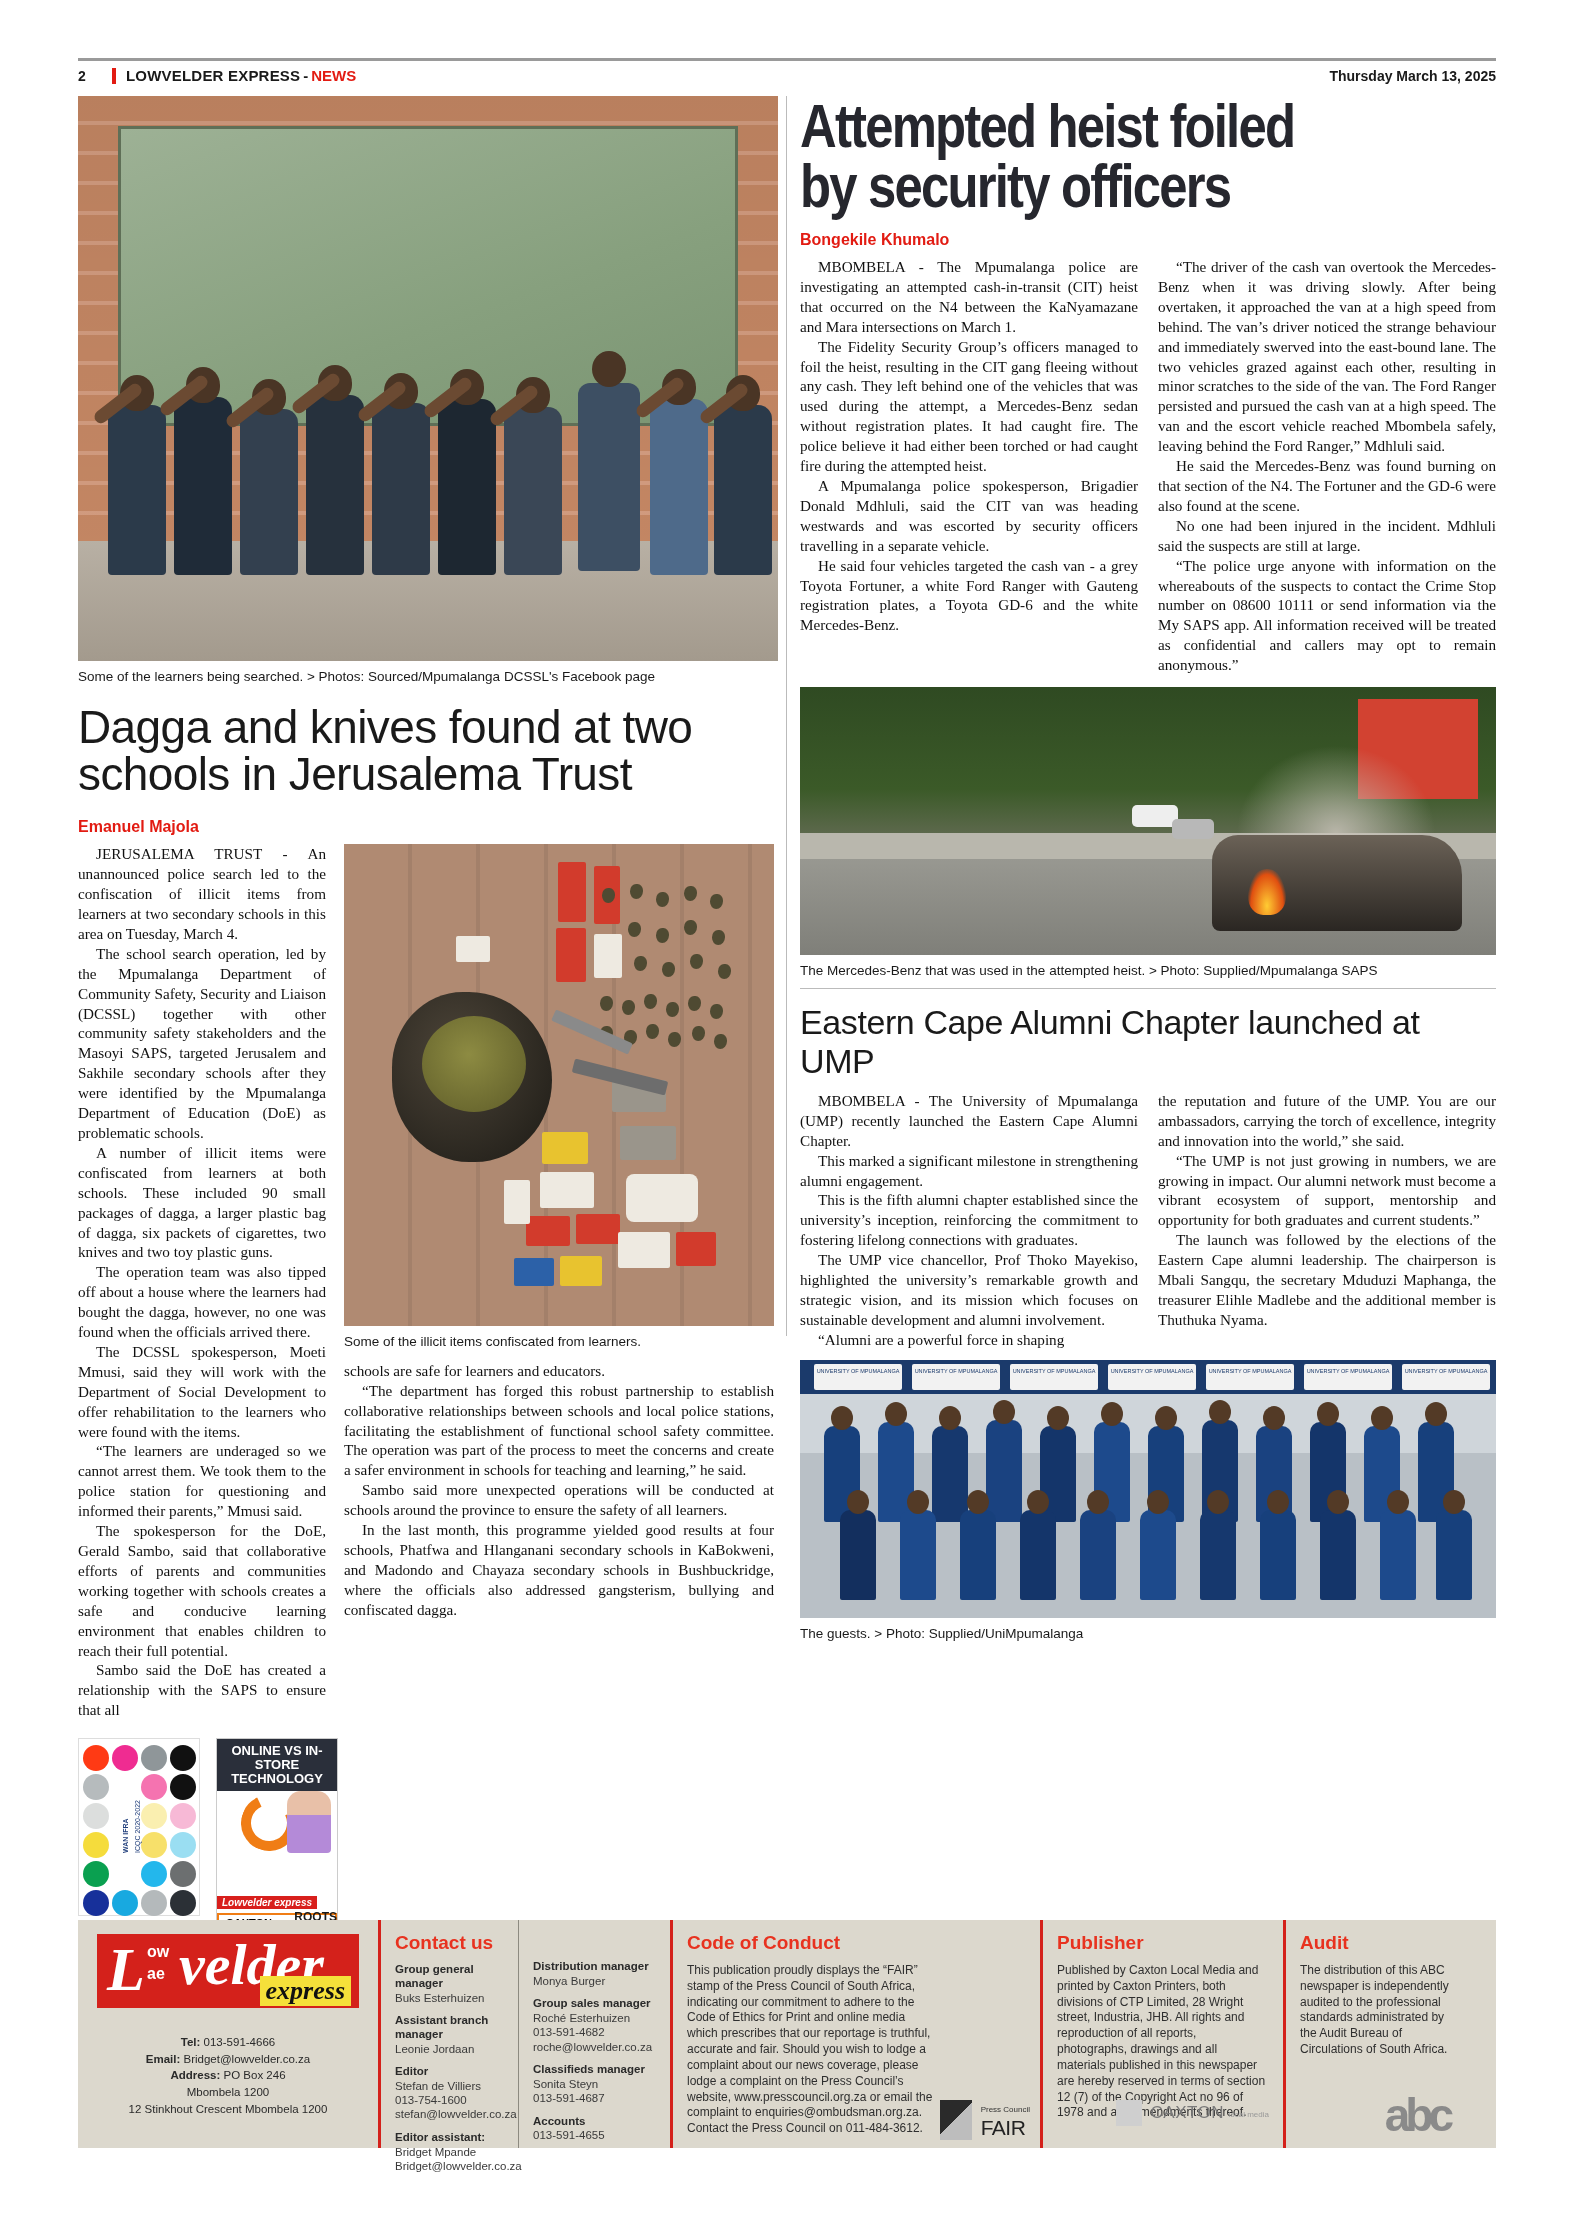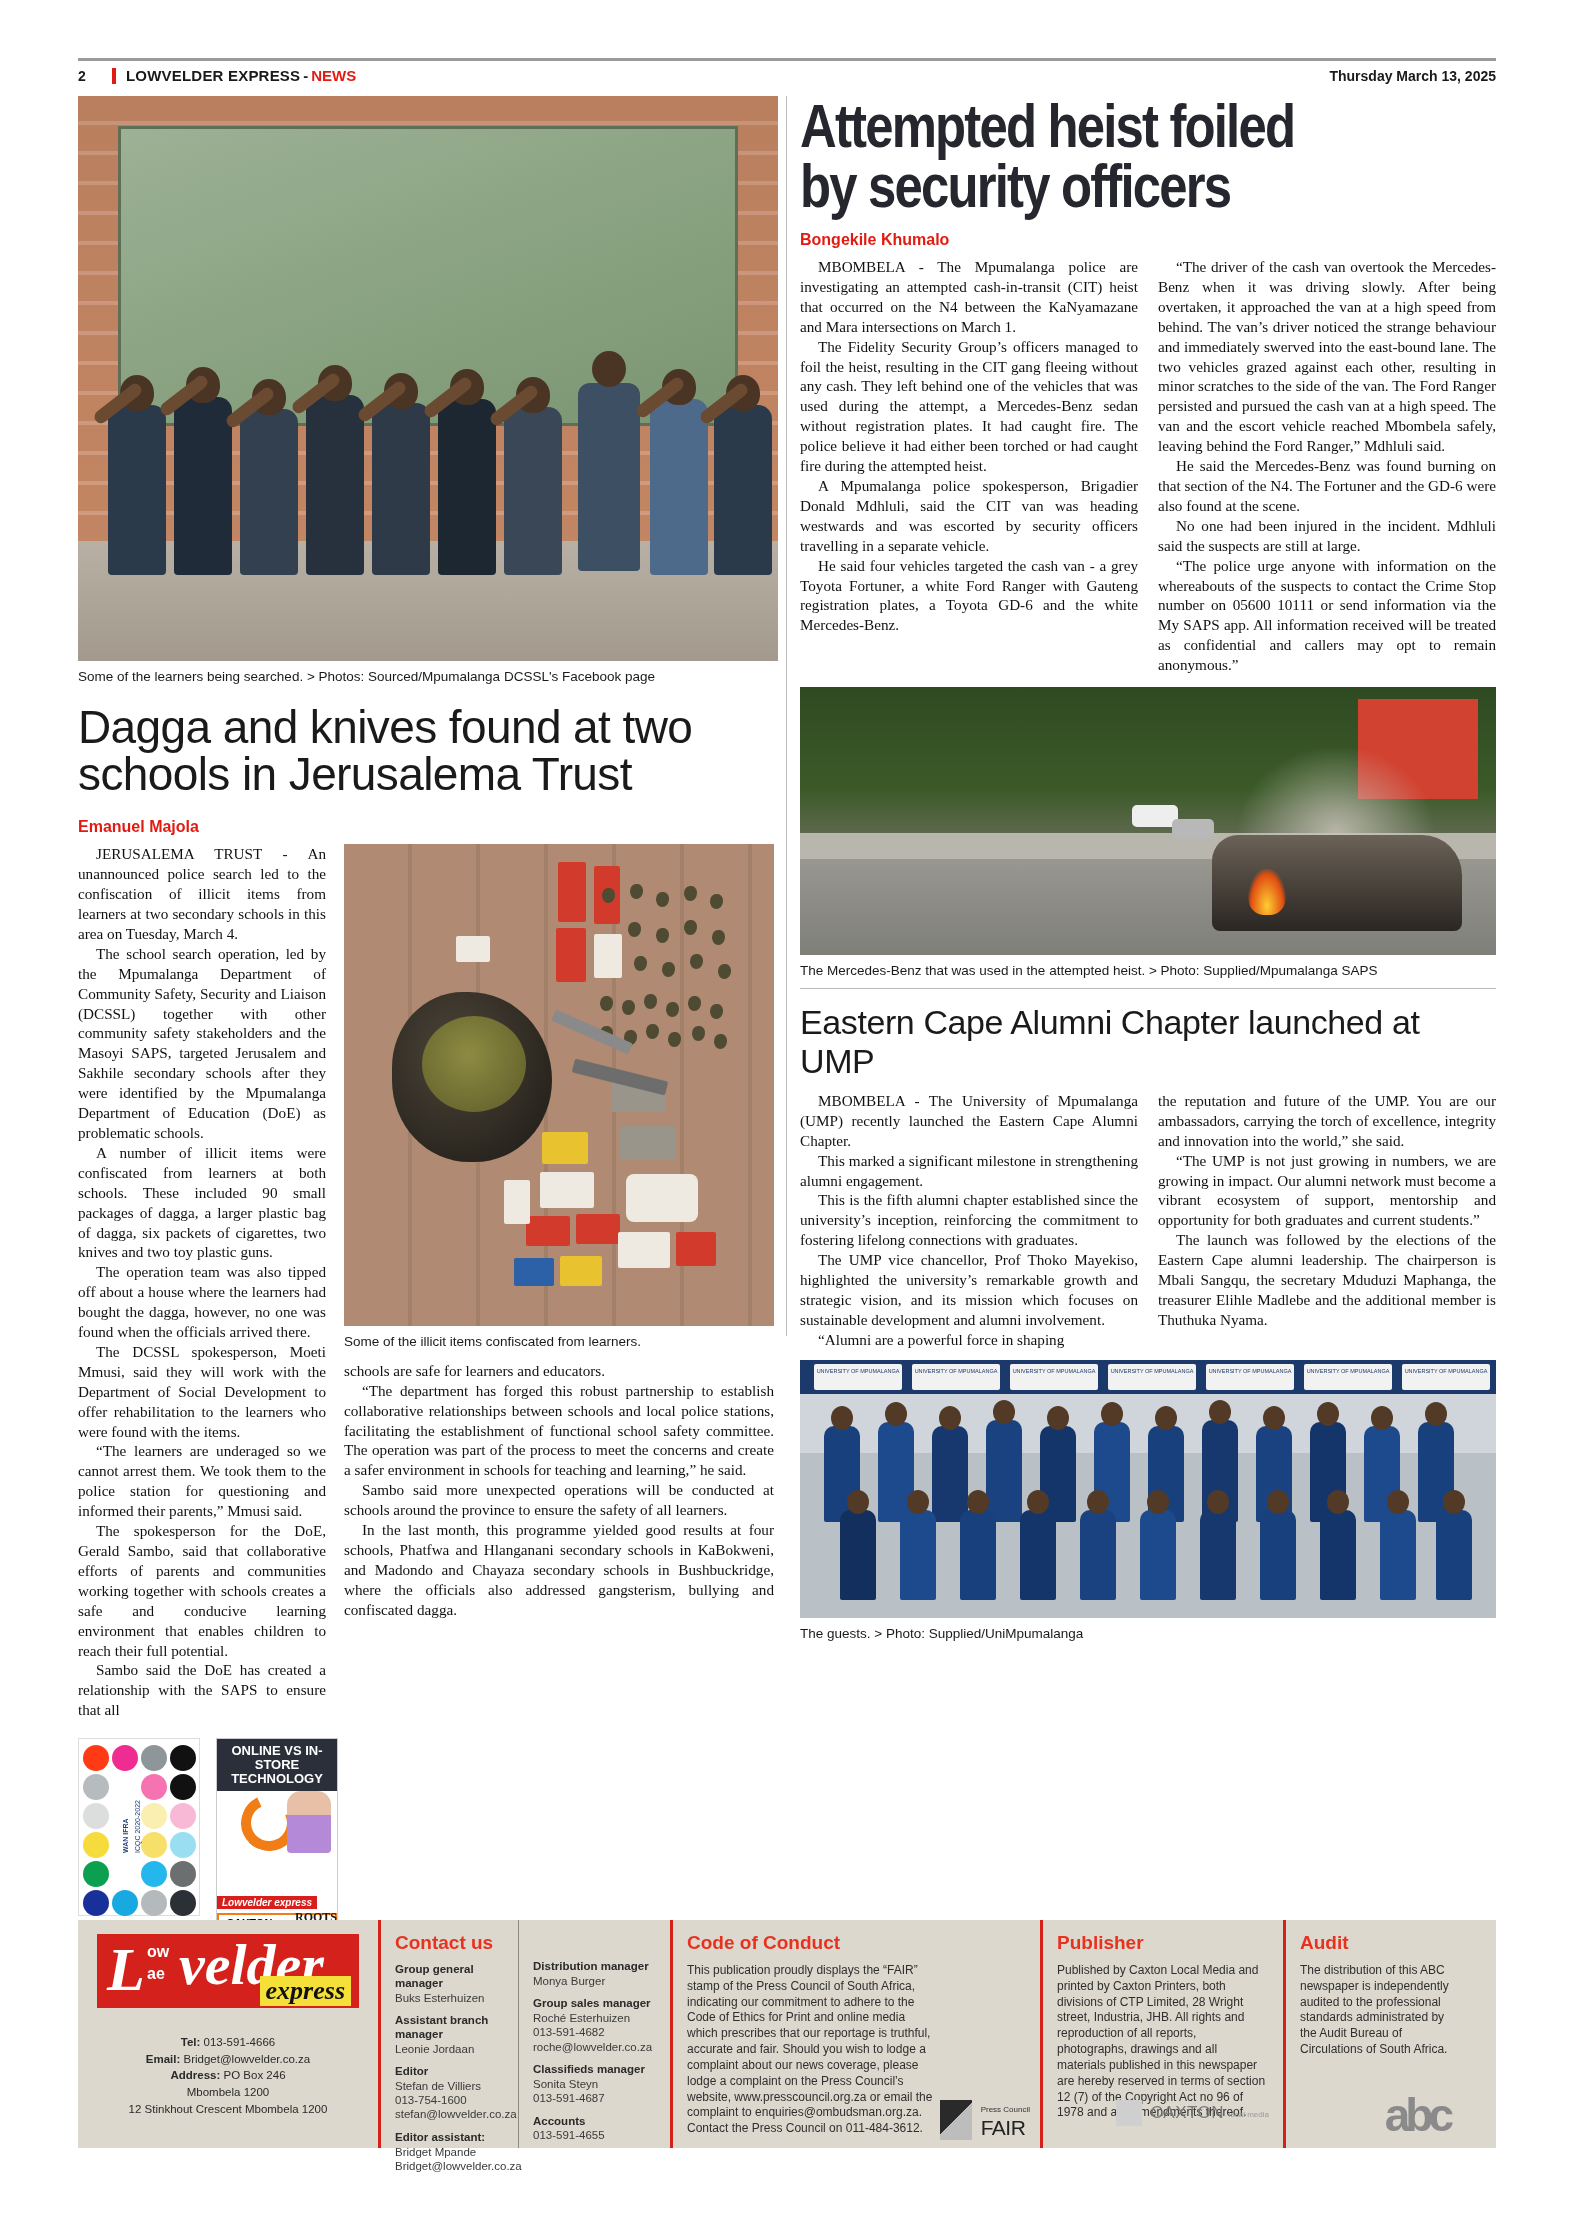--- a/index.html
+++ b/index.html
@@ -153,21 +153,21 @@
   }
   .ad-ring {
     position:absolute; left:24px; top:56px; width:56px; height:56px; border-radius:50%;
     border: 10px solid #f07d15; border-top-color: transparent; transform: rotate(20deg);
   }
   .ad-person { position:absolute; right:6px; top:52px; width:44px; height:62px;
     background:linear-gradient(180deg,#e8c0a8 0 24px,#b48ad8 24px 100%); border-radius:14px 14px 4px 4px; }
   .ad-foot { position:absolute; left:0; bottom:0; width:100%; }
   .ad-lv { display:inline-block; background:#d81f1c; color:#fff; font-family:"Liberation Sans",sans-serif;
     font-weight:bold; font-size:10px; padding:1px 5px; font-style:italic; }
-  .ad-roots { float:right; font-family:Liberation Serif, serif; font-weight:bold; font-size:12px; color:#1a1a1a;}
+  .ad-roots { float:right; font-family:Liberation Sans, sans-serif; font-weight:bold; font-size:12px; color:#1a1a1a;}
   .ad-caxton { border:2px solid #f07d15; background:#fff; font-family:"Liberation Sans",sans-serif;
     font-size:11px; font-weight:bold; text-align:center; padding:2px; margin-top:3px;}
   .ad-caxton small { font-weight:normal; font-size:7px; color:#f07d15;}
 
   
   .right-col { position: absolute; left: 800px; top: 96px; width: 696px; }
   .vrule { position:absolute; left:786px; top:96px; width:1px; height:1240px; background:#bbb; }
 
   .main-head {
     font-family: "Liberation Sans", sans-serif;
@@ -472,21 +472,21 @@
           <p>The Fidelity Security Group’s officers managed to foil the heist, resulting in the CIT gang fleeing without any cash. They left behind one of the vehicles that was used during the attempt, a Mercedes-Benz sedan without registration plates. It had caught fire. The police believe it had either been torched or had caught fire during the attempted heist.</p>
           <p>A Mpumalanga police spokesperson, Brigadier Donald Mdhluli, said the CIT van was heading westwards and was escorted by security officers travelling in a separate vehicle.</p>
           <p>He said four vehicles targeted the cash van - a grey Toyota Fortuner, a white Ford Ranger with Gauteng registration plates, a Toyota GD-6 and the white Mercedes-Benz.</p>
         </div>
       </div>
       <div class="rcol">
         <div class="bodytext">
           <p class="first">“The driver of the cash van overtook the Mercedes-Benz when it was driving slowly. After being overtaken, it approached the van at a high speed from behind. The van’s driver noticed the strange behaviour and immediately swerved into the east-bound lane. The two vehicles grazed against each other, resulting in minor scratches to the side of the van. The Ford Ranger persisted and pursued the cash van at a high speed. The van and the escort vehicle reached Mbombela safely, leaving behind the Ford Ranger,” Mdhluli said.</p>
           <p>He said the Mercedes-Benz was found burning on that section of the N4. The Fortuner and the GD-6 were also found at the scene.</p>
           <p>No one had been injured in the incident. Mdhluli said the suspects are still at large.</p>
-          <p>“The police urge anyone with information on the whereabouts of the suspects to contact the Crime Stop number on 05600 10111 or send information via the My SAPS app. All information received will be treated as confidential and callers may opt to remain anonymous.”</p>
+          <p>“The police urge anyone with information on the whereabouts of the suspects to contact the Crime Stop number on 08600 10111 or send information via the My SAPS app. All information received will be treated as confidential and callers may opt to remain anonymous.”</p>
         </div>
       </div>
     </div>
 
     <div class="photo-car">
       <div class="road"></div>
       <div class="barrier"></div>
       <div class="truck"></div>
       <div class="white-car"></div>
       <div class="grey-car"></div>

